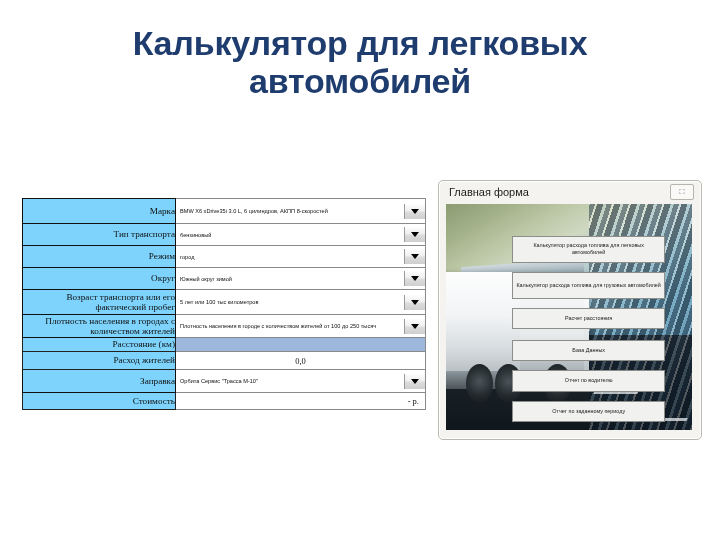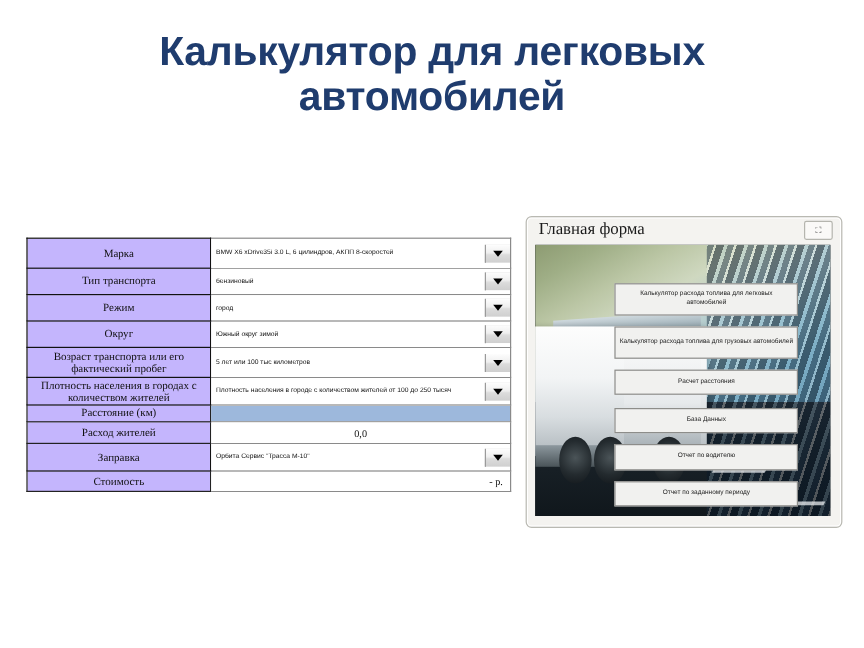--- a/index.html
+++ b/index.html
@@ -53,24 +53,24 @@
   table.calc td{
     padding:0;
     vertical-align:middle;
   }
   td.lbl{
     width:152px;
     border:1.6px solid #111;
     font-family:"Liberation Serif", serif;
     font-size:9.2px;
     color:#111;
-    text-align:center;
+    text-align:right;
     line-height:10.5px;
     padding:2px 2px;
-    background:#c4b5fd;
+    background:#7dd3fc;
   }
   td.lbl.thin{
     border:1px solid #222;
   }
   td.val{
     border:1px solid #8a8a8a;
     background:#fff;
     position:relative;
     height:100%;
   }
@@ -126,22 +126,22 @@
     border-radius:5px;
     box-shadow:0 0 0 1px #ffffff inset;
   }
   .form-title-bar{
     height:22px;
     display:flex;align-items:center;
     padding:0 6px;
     position:relative;
   }
   .form-title-text{
-    font-family:Liberation Serif, serif;
-    font-size:14px;
+    font-family:Liberation Sans, sans-serif;
+    font-size:11px;
     color:#1b1b1b;
     padding-left:4px;
   }
   .win-btn{
     position:absolute;
     right:7px; top:3px;
     width:22px;height:14px;
     border:1px solid #b5b5ae;
     background:#faf9f7;
     border-radius:2px;

